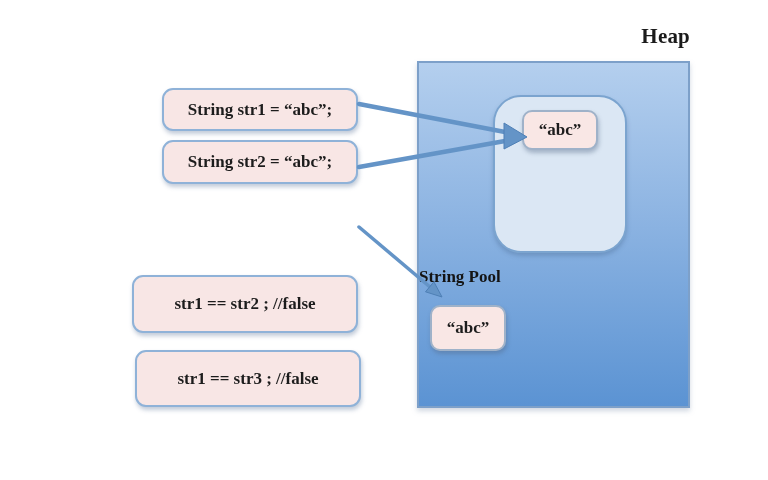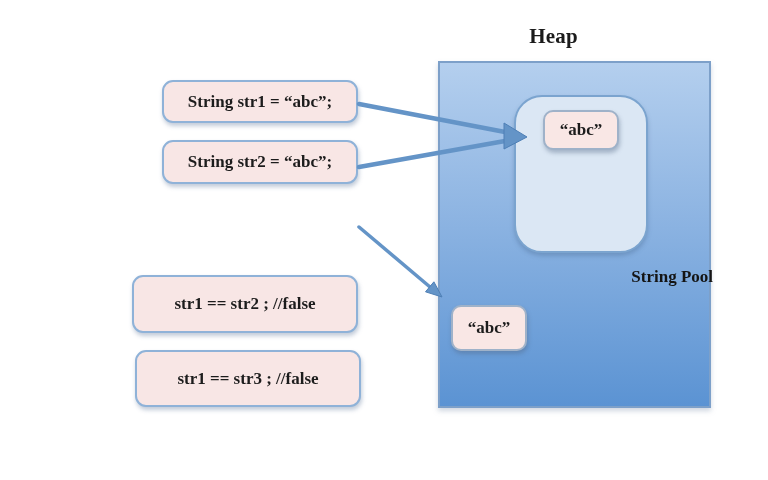--- a/index.html
+++ b/index.html
@@ -1,53 +1,53 @@
 <!DOCTYPE html>
 <html><head>
 <meta charset="utf-8">
 <style>
   html,body{margin:0;padding:0;background:#fff;}
   .canvas{
     position:relative;width:768px;height:480px;background:#ffffff;overflow:hidden;
     font-family:"Liberation Serif","DejaVu Serif",serif;
   }
   .heap-title{
-    position:absolute;left:417px;top:24px;width:273px;text-align:center;
+    position:absolute;left:417px;top:24px;width:273px;text-align:right;
     font-size:21px;font-weight:bold;color:#1b1b1b;letter-spacing:.2px;
   }
   .heap{
-    position:absolute;left:438px;top:61px;width:273px;height:347px;
+    position:absolute;left:417px;top:61px;width:273px;height:347px;
     background:linear-gradient(180deg,#b4cfee 0%,#8db4e2 45%,#5b93d3 100%);
     border:2px solid #7da0c9;box-sizing:border-box;
     box-shadow:0 3px 5px rgba(120,140,170,.35);
   }
   .pool{
     position:absolute;left:74px;top:32px;width:134px;height:158px;
     background:#dbe7f4;border:2px solid #7ba4cf;border-radius:28px;box-sizing:border-box;
     box-shadow:0 3px 4px rgba(70,100,140,.35);
   }
   .value-box{
     position:absolute;display:flex;align-items:center;justify-content:center;
     background:#f9e7e5;border:2px solid #9fb2c9;border-radius:10px;box-sizing:border-box;
     font-size:17px;font-weight:bold;color:#1c1c1c;
     box-shadow:1px 3px 4px rgba(80,100,130,.4);
   }
   .pool-abc{left:27px;top:13px;width:76px;height:40px;}
   .heap-abc{left:11px;top:242px;width:76px;height:46px;}
   .pool-label{
-    position:absolute;left:0;top:204px;width:273px;text-align:right;
+    position:absolute;left:0;top:204px;width:273px;text-align:left;
     font-size:17px;font-weight:bold;color:#141414;
   }
   .code-box{
     position:absolute;display:flex;align-items:center;justify-content:center;
     background:#f8e6e5;border:2px solid #8fb2d8;border-radius:11px;box-sizing:border-box;
     font-size:17px;font-weight:bold;color:#1c1c1c;
     box-shadow:1px 3px 4px rgba(120,140,170,.45);
   }
-  .box-str1{left:162px;top:80px;width:196px;height:43px;}
+  .box-str1{left:162px;top:88px;width:196px;height:43px;}
   .box-str2{left:162px;top:140px;width:196px;height:44px;}
   .box-str3{left:42px;top:202px;width:316px;height:55px;}
   .box-cmp2{left:132px;top:275px;width:226px;height:58px;}
   .box-cmp3{left:135px;top:350px;width:226px;height:57px;}
   .arrows{position:absolute;left:0;top:0;width:768px;height:480px;pointer-events:none;}
 </style>
 </head>
 <body>
 
 <div class="canvas">

